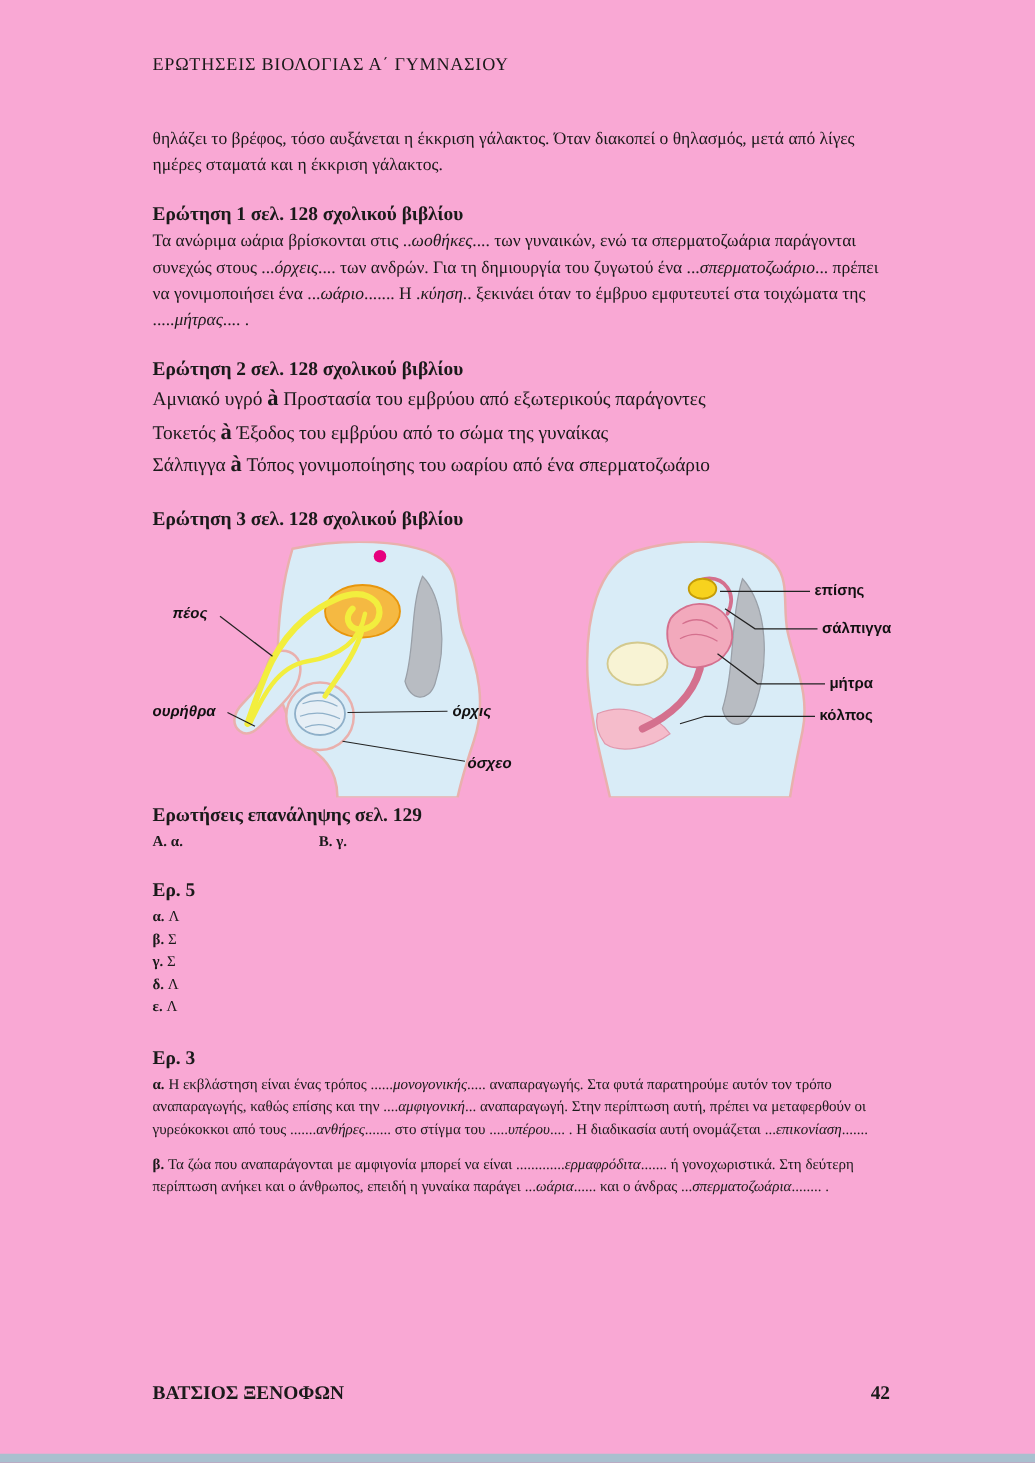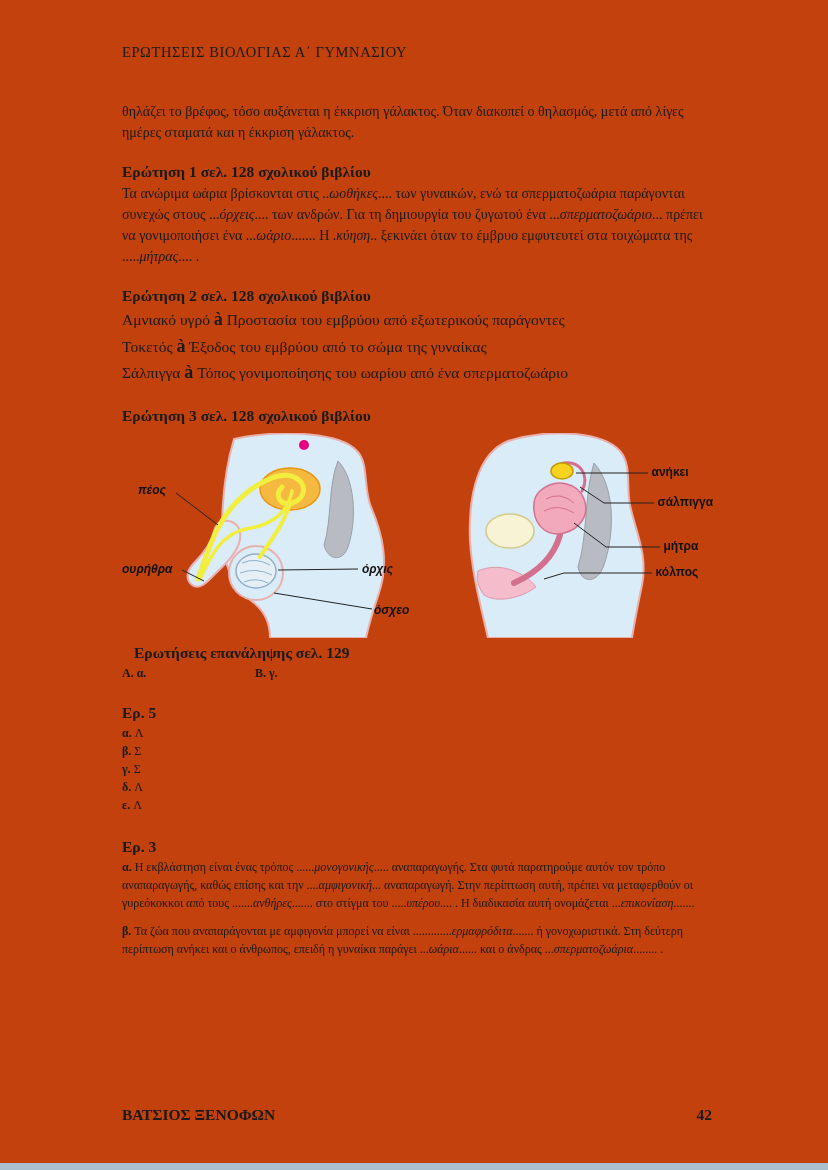--- a/index.html
+++ b/index.html
@@ -1,19 +1,19 @@
 <!DOCTYPE html>
 <html><head>
 <meta charset="utf-8">
 <style>
   html,body{margin:0;padding:0;background:#8ea7b5;}
   .page{
     position:relative;
     width:828px;height:1170px;
-    background:#c2410c;
+    background:#f9a8d4;
     font-family:"Liberation Serif", serif;
     color:#1a1a1a;
     overflow:hidden;
     margin:0 auto;
   }
   .content{
     position:absolute;
     left:122px; right:116px; top:44px;
   }
   .doc-header{
@@ -37,21 +37,21 @@
   .fig-female{width:276px;margin-left:18px;}
   .fig svg{position:absolute;left:0;top:0;}
   .fig-label{
     position:absolute;
     font-family:"Liberation Sans", sans-serif;
     font-weight:bold;
     font-size:12px;
     color:#111;
     white-space:nowrap;
   }
-  .review .q-title{margin:14px 0 2px 12px;}
+  .review .q-title{margin:14px 0 2px 0;}
   .review p{margin:0;font-size:12px;line-height:1.5;}
   .er1-row{font-weight:bold;}
   .er1-a{display:inline-block;width:133px;}
   .er3-para{margin:0 0 10px 0 !important;}
   .footer{
     position:absolute;
     left:122px;right:116px;bottom:46px;
     display:flex;justify-content:space-between;
     font-weight:bold;font-size:15.5px;
   }
@@ -135,21 +135,21 @@
 
           <path d="M138,58 C146,42 136,28 120,30 C110,32 108,40 114,44" fill="none" stroke="#d4708e" stroke-width="3" stroke-linecap="round"></path>
 
           <ellipse cx="118" cy="38" rx="11" ry="8" fill="#f7d21e" stroke="#c49c08" stroke-width="1.5"></ellipse>
 
           <polyline points="204,40 132,40" stroke="#222" stroke-width="1" fill="none"></polyline>
           <polyline points="210,70 160,70 136,54" stroke="#222" stroke-width="1" fill="none"></polyline>
           <polyline points="216,114 162,114 130,90" stroke="#222" stroke-width="1" fill="none"></polyline>
           <polyline points="208,140 120,140 100,146" stroke="#222" stroke-width="1" fill="none"></polyline>
         </svg>
-        <div class="fig-label" style="left:208px;top:32px">ανήκει</div>
+        <div class="fig-label" style="left:208px;top:32px">επίσης</div>
         <div class="fig-label" style="left:214px;top:62px">σάλπιγγα</div>
         <div class="fig-label" style="left:220px;top:106px">μήτρα</div>
         <div class="fig-label" style="left:212px;top:132px">κόλπος</div>
       </div>
 
     </div>
 
     <div class="review">
       <div class="q-title" style="margin-top:2px">Ερωτήσεις επανάληψης σελ. 129</div>
 

